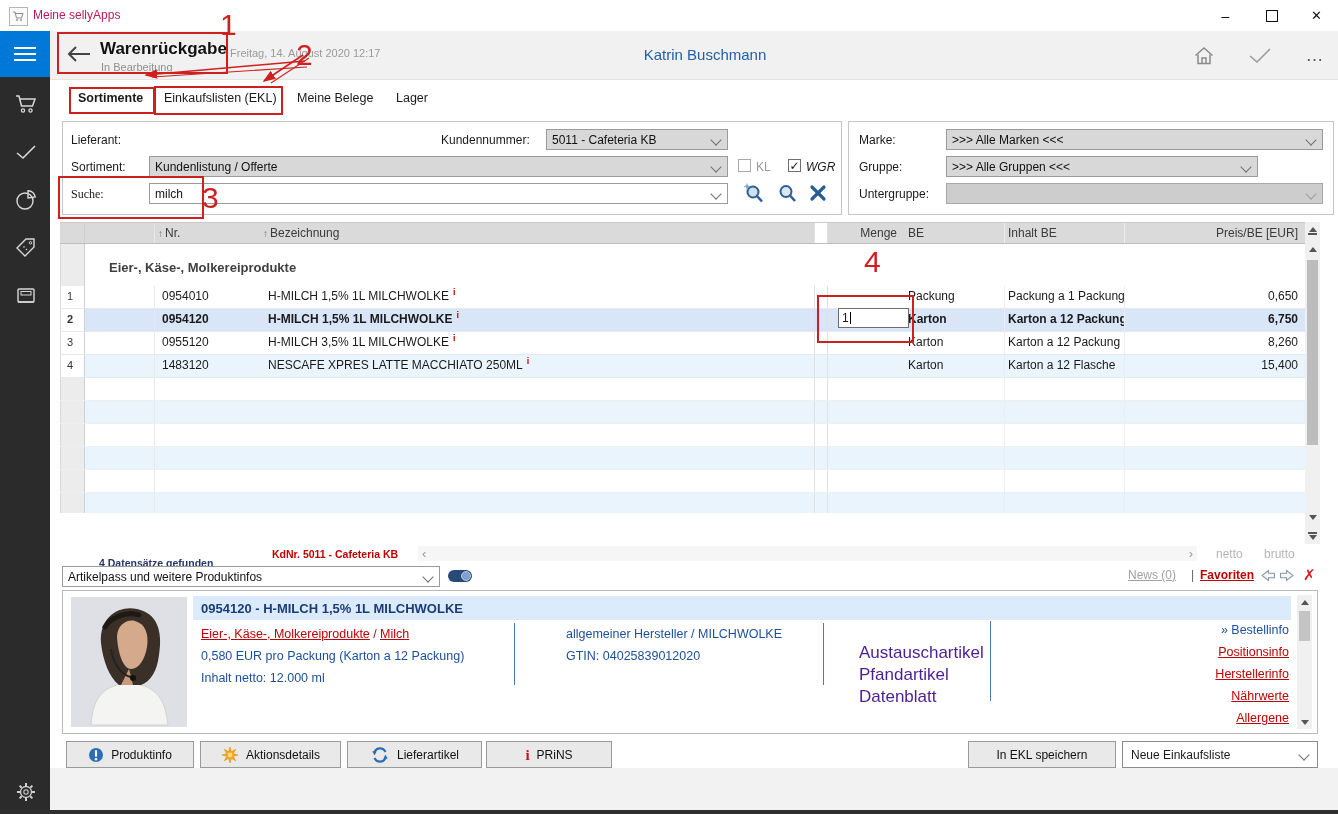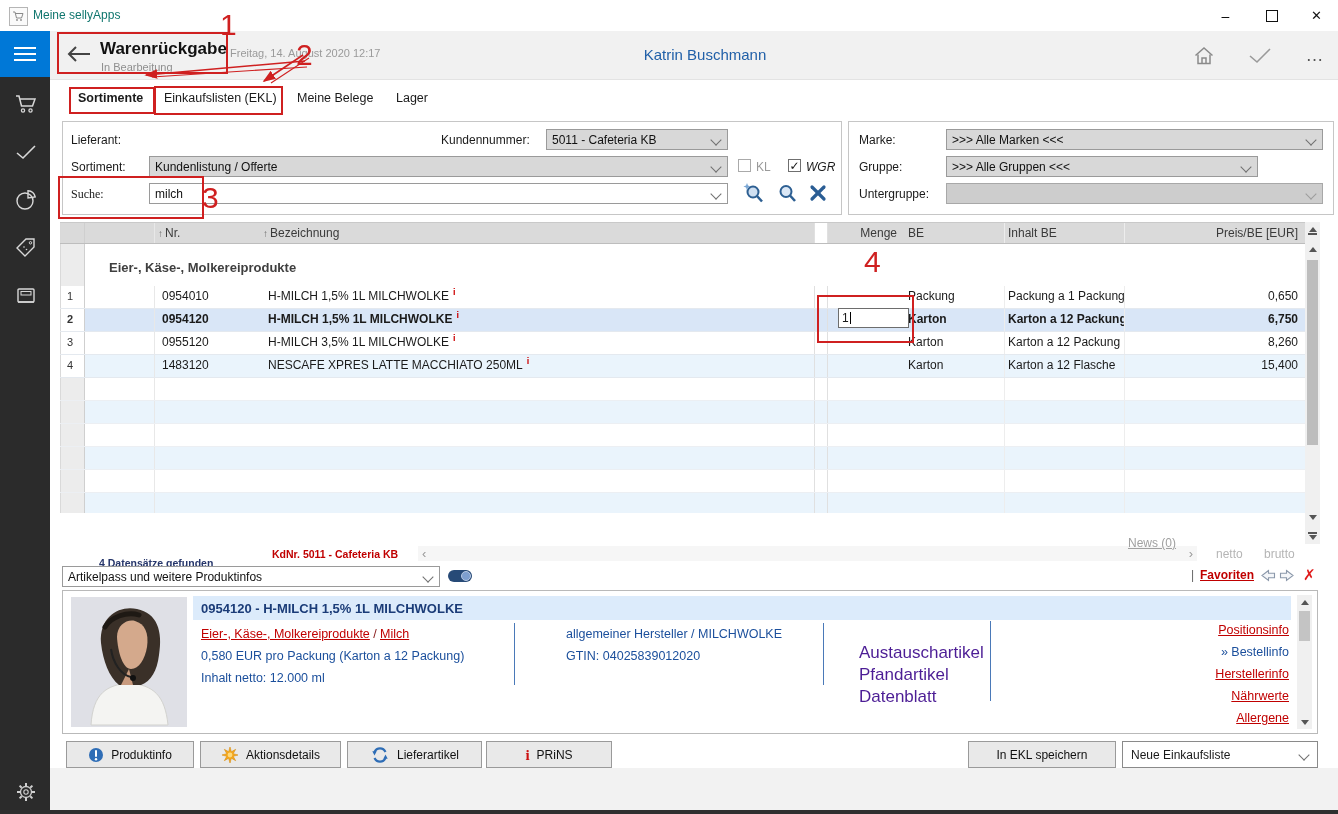--- a/index.html
+++ b/index.html
@@ -4,21 +4,21 @@
 <style>
   html,body{margin:0;padding:0;}
   body{width:1338px;height:814px;position:relative;overflow:hidden;background:#fff;
        font-family:"Liberation Sans","DejaVu Sans",sans-serif;font-size:12px;color:#1a1a1a;}
   .ab{position:absolute;}
   svg{display:block;}
 
   
   #titlebar{left:0;top:0;width:1338px;height:31px;background:#fff;}
   #app-icon{left:9px;top:7px;width:17px;height:17px;border:1px solid #b5b5b5;background:#fafafa;}
-  #app-title{left:33px;top:0;height:31px;line-height:31px;font-size:12px;color:#0f766e;}
+  #app-title{left:33px;top:0;height:31px;line-height:31px;font-size:12px;color:#be185d;}
   .winbtn{top:0;width:45px;height:31px;display:flex;align-items:center;justify-content:center;color:#111;}
   #btn-min{left:1203px;font-size:14px;}
   #btn-max{left:1249px;}
   #btn-max .sq{width:10px;height:10px;border:1px solid #111;}
   #btn-close{left:1294px;font-size:13px;}
 
   
   #sidebar{left:0;top:31px;width:50px;height:783px;background:#2b2b2b;}
   #hamburger{left:0;top:31px;width:50px;height:46px;background:#0078d7;display:flex;flex-direction:column;align-items:center;justify-content:center;gap:4px;}
   #hamburger .bar{width:22px;height:2px;background:#fff;}
@@ -108,21 +108,21 @@
   #hscroll{left:418px;top:546px;width:779px;height:15px;background:#f6f6f6;display:flex;align-items:center;justify-content:space-between;color:#9a9a9a;font-size:13px;}
   #hscroll span{padding:0 4px;line-height:13px;}
   #lbl-netto{left:1216px;top:547px;font-size:12px;color:#b5b5b5;}
   #lbl-brutto{left:1264px;top:547px;font-size:12px;color:#b5b5b5;}
 
   
   #info-select{left:62px;top:566px;width:378px;}
   #toggle{left:448px;top:570px;width:24px;height:12px;background:#274a77;border-radius:6px;}
   #toggle .knob{position:absolute;right:1px;top:1px;width:10px;height:10px;border-radius:50%;
                 background:#7e9fcf;border:1px solid #b7c8e2;box-sizing:border-box;}
-  #news-link{left:1128px;top:536px;font-size:12px;color:#a0a0a0;text-decoration:underline;}
+  #news-link{left:1128px;top:568px;font-size:12px;color:#a0a0a0;text-decoration:underline;}
   #news-div{left:1191px;top:568px;font-size:12px;color:#666;}
   #fav-link{left:1200px;top:568px;font-size:12px;color:#c00000;text-decoration:underline;font-weight:bold;}
   #nav-prev{left:1260px;top:569px;}
   #nav-next{left:1279px;top:569px;}
   #clear-red{left:1303px;top:566px;font-size:15px;font-weight:bold;color:#e01b1b;font-style:italic;}
 
   
   #panel{left:62px;top:590px;width:1256px;height:144px;background:#fff;border:1px solid #b9b9b9;box-sizing:border-box;}
   #photo{left:8px;top:6px;width:116px;height:130px;}
   #p-band{left:130px;top:5px;width:1098px;height:24px;background:#dcebfb;display:flex;align-items:center;
@@ -567,22 +567,22 @@
 
   <div class="ab vdiv" style="left:760px;top:32px;height:62px;"></div>
 
   <div class="ab p-gray" style="left:796px;top:36px;">Austauschartikel</div>
   <div class="ab p-gray" style="left:796px;top:58px;">Pfandartikel</div>
   <div class="ab p-gray" style="left:796px;top:80px;">Datenblatt</div>
 
   <div class="ab vdiv" style="left:927px;top:30px;height:80px;"></div>
 
   <div id="p-links" class="ab">
+    <div><span class="p-blue" style="text-decoration:none;">» Bestellinfo</span></div>
     <div><span class="p-redlink">Positionsinfo</span></div>
-    <div><span class="p-blue" style="text-decoration:none;">» Bestellinfo</span></div>
     <div><span class="p-redlink">Herstellerinfo</span></div>
     <div><span class="p-redlink">Nährwerte</span></div>
     <div><span class="p-redlink">Allergene</span></div>
   </div>
 
   <div id="pscroll" class="ab">
     <div class="sbtn ab" style="left:0;top:0;height:14px;">
         <div class="tri-up"></div>
       </div>
     <div id="pthumb" class="ab"></div>

